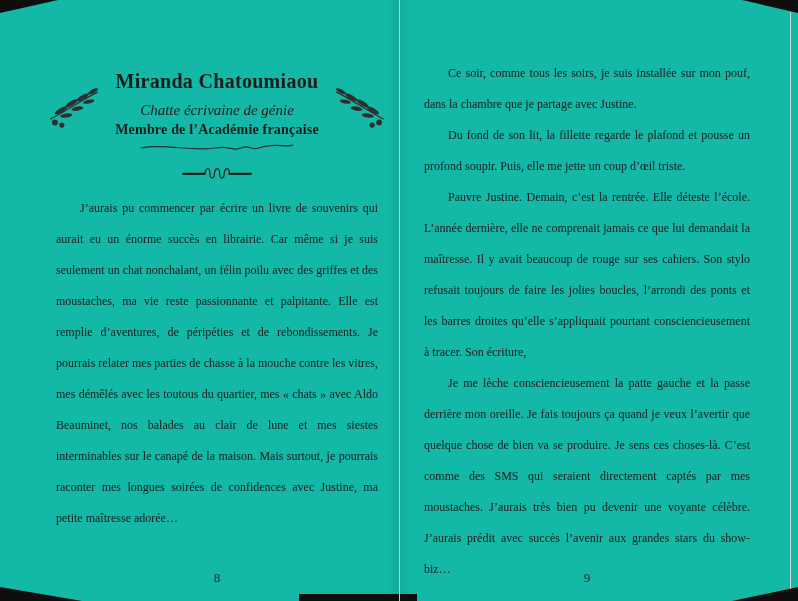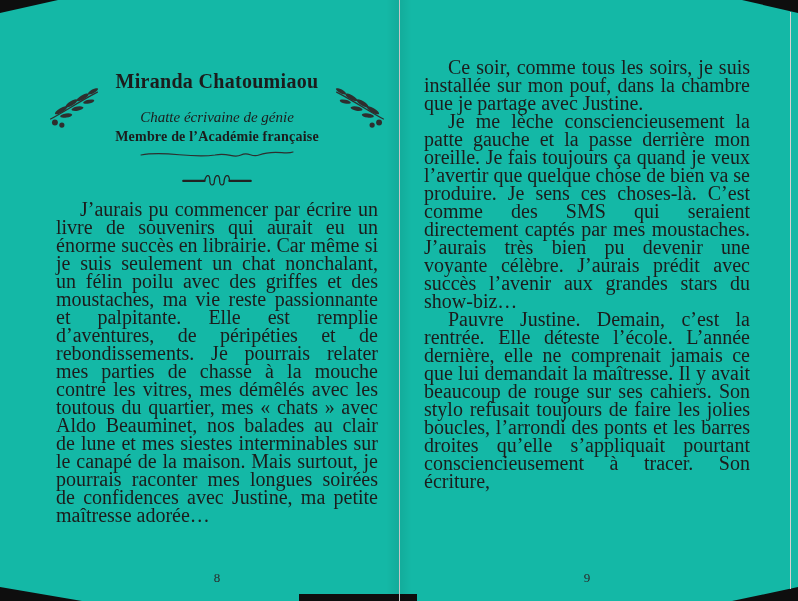--- a/index.html
+++ b/index.html
@@ -27,33 +27,33 @@
   }
   .gutter { position: absolute; left: 399px; top: 0; width: 1px; height: 100%; background: #c6c6c6; }
   .page-edge-line { position: absolute; right: 7px; top: 12px; bottom: 12px; width: 1px; background: #d2d2d2; }
 
   .page { position: absolute; top: 0; height: 100%; }
   .page-left  { left: 56px;  width: 322px; }
   .page-right { left: 424px; width: 326px; }
 
   .chapter-header { position: relative; text-align: center; padding-top: 70px; }
   .title { margin: 0; font-size: 20px; font-weight: bold; letter-spacing: 0.3px; }
-  .subtitle { margin-top: 16px; font-style: italic; font-size: 15px; }
+  .subtitle { margin-top: 9px; font-style: italic; font-size: 15px; }
   .affiliation { margin-top: 3px; font-weight: bold; font-size: 14px; letter-spacing: 0.2px; }
   .flourish { margin-top: 2px; line-height: 0; }
   .divider { margin-top: 11px; line-height: 0; }
 
   .ornament { position: absolute; top: 84px; line-height: 0; }
   .ornament-left { left: -8px; }
   .ornament-right { right: -8px; transform: scaleX(-1); }
 
   .body {
     margin-top: 12px;
-    font-size: 20px;
-    line-height: 18px;
+    font-size: 12px;
+    line-height: 31px;
     text-align: justify;
     hyphens: auto;
     -webkit-hyphens: auto;
   }
   .body p { margin: 0; text-indent: 24px; }
   .body-right { margin-top: 0; padding-top: 58px; }
 
   .page-number {
     position: absolute; bottom: 15px; left: 0; width: 100%;
     text-align: center; font-size: 13px; color: #2a2a2a;
@@ -132,19 +132,20 @@
     <div class="body">
       <p>J’aurais pu commencer par écrire un livre de souvenirs qui aurait eu un énorme succès en librairie. Car même si je suis seulement un chat nonchalant, un félin poilu avec des griffes et des moustaches, ma vie reste passionnante et palpitante. Elle est remplie d’aventures, de péripéties et de rebondissements. Je pourrais relater mes parties de chasse à la mouche contre les vitres, mes démêlés avec les toutous du quartier, mes « chats » avec Aldo Beauminet, nos balades au clair de lune et mes siestes interminables sur le canapé de la maison. Mais surtout, je pourrais raconter mes longues soirées de confidences avec Justine, ma petite maîtresse adorée…</p>
     </div>
 
     <div class="page-number">8</div>
   </section>
 
   <section class="page page-right">
     <div class="body body-right">
       <p>Ce soir, comme tous les soirs, je suis installée sur mon pouf, dans la chambre que je partage avec Justine.</p>
+      <p>Du fond de son lit, la fillette regarde le plafond et pousse un profond soupir. Puis, elle me jette un coup d’œil triste.</p>
+      <p>Pauvre Justine. Demain, c’est la rentrée. Elle déteste l’école. L’année dernière, elle ne comprenait jamais ce que lui demandait la maîtresse. Il y avait beaucoup de rouge sur ses cahiers. Son stylo refusait toujours de faire les jolies boucles, l’arrondi des ponts et les barres droites qu’elle s’appliquait pourtant consciencieusement à tracer. Son écriture,</p>
       <p>Je me lèche consciencieusement la patte gauche et la passe derrière mon oreille. Je fais toujours ça quand je veux l’avertir que quelque chose de bien va se produire. Je sens ces choses-là. C’est comme des SMS qui seraient directement captés par mes moustaches. J’aurais très bien pu devenir une voyante célèbre. J’aurais prédit avec succès l’avenir aux grandes stars du show-biz…</p>
-      <p>Pauvre Justine. Demain, c’est la rentrée. Elle déteste l’école. L’année dernière, elle ne comprenait jamais ce que lui demandait la maîtresse. Il y avait beaucoup de rouge sur ses cahiers. Son stylo refusait toujours de faire les jolies boucles, l’arrondi des ponts et les barres droites qu’elle s’appliquait pourtant consciencieusement à tracer. Son écriture,</p>
     </div>
     <div class="page-number">9</div>
   </section>
 
 </div>
 
 </body></html>

